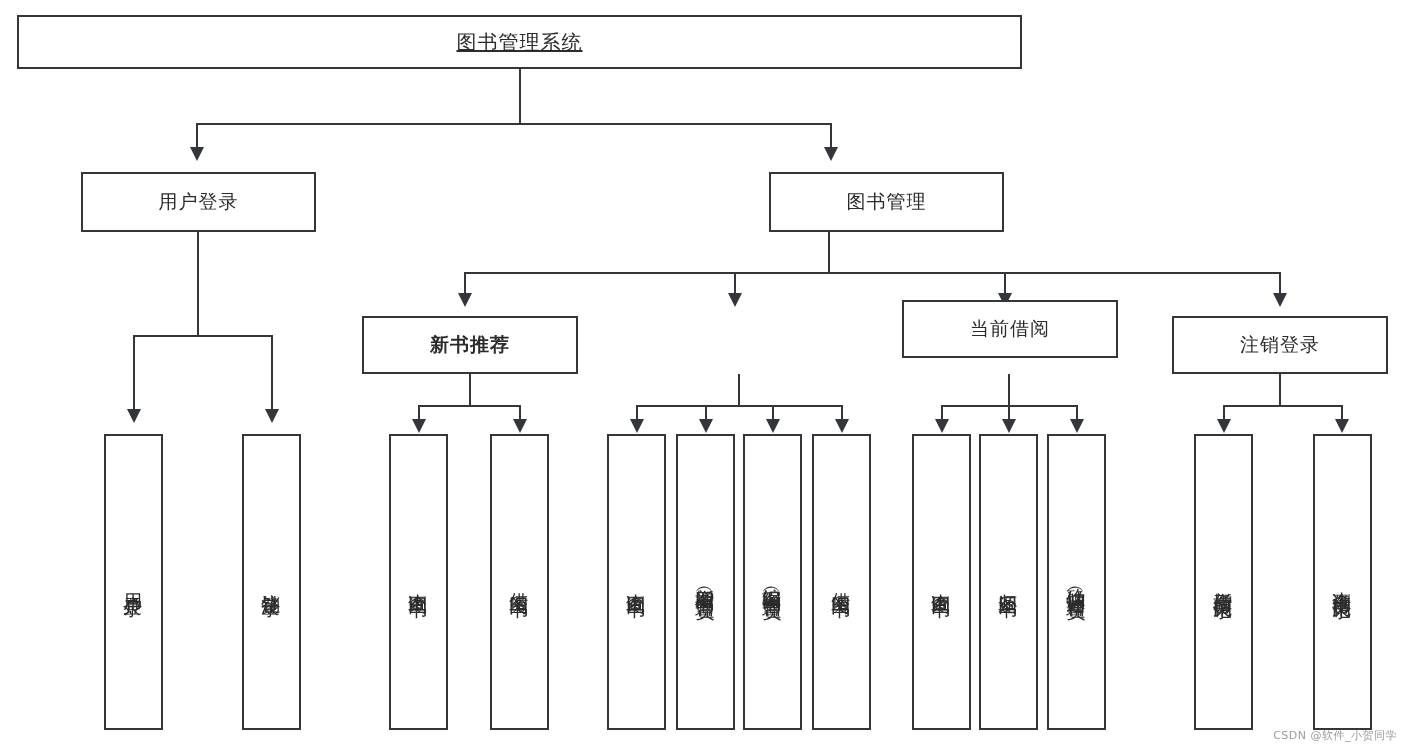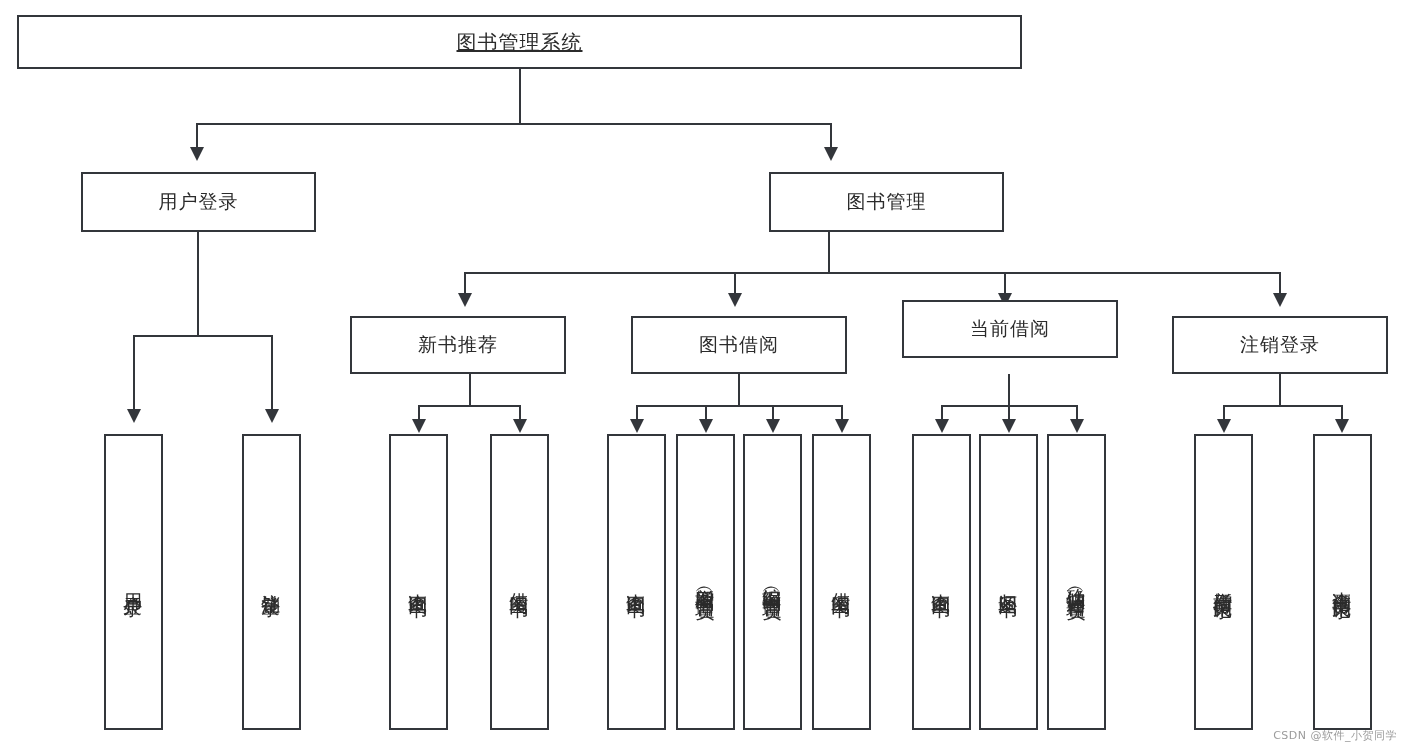--- a/index.html
+++ b/index.html
@@ -111,25 +111,22 @@
   <div class="ln h" style="left:464px; top:272px; width:817px;"></div>
   <div class="ln v" style="left:464px; top:272px; height:23px;"></div>
   <div class="ln v" style="left:734px; top:272px; height:23px;"></div>
   <div class="ln v" style="left:1004px; top:272px; height:23px;"></div>
   <div class="ln v" style="left:1279px; top:272px; height:23px;"></div>
   <div class="arrow" style="left:458px; top:293px;"></div>
   <div class="arrow" style="left:728px; top:293px;"></div>
   <div class="arrow" style="left:998px; top:293px;"></div>
   <div class="arrow" style="left:1273px; top:293px;"></div>
 
-  <div class="node" style="left:350px; top:316px; width:216px; height:58px;">
+  <div class="node" style="left:362px; top:316px; width:216px; height:58px;font-weight:bold;">
     <span class="lbl">新书推荐</span>
-  </div>
-  <div class="node" style="left:631px; top:316px; width:216px; height:58px;">
-    <span class="lbl">图书借阅</span>
   </div>
   <div class="node" style="left:902px; top:300px; width:216px; height:58px;">
     <span class="lbl">当前借阅</span>
   </div>
   <div class="node" style="left:1172px; top:316px; width:216px; height:58px;">
     <span class="lbl">注销登录</span>
   </div>
 
   <div class="ln v" style="left:469px; top:374px; height:32px;"></div>
   <div class="ln h" style="left:418px; top:405px; width:103px;"></div>

